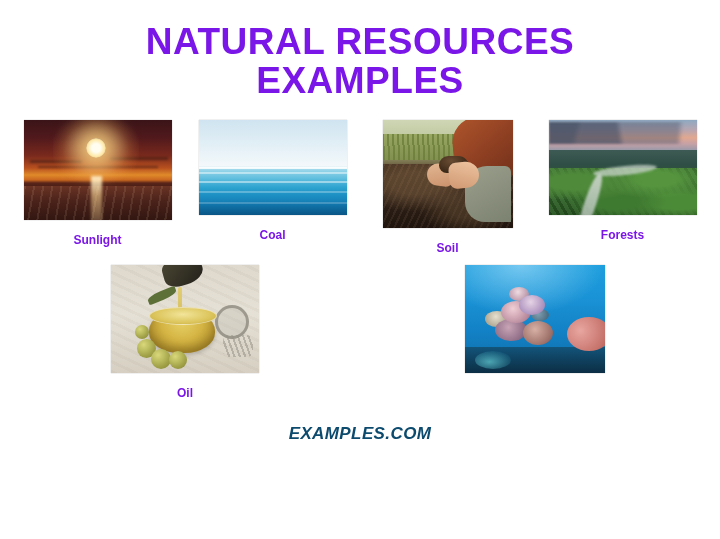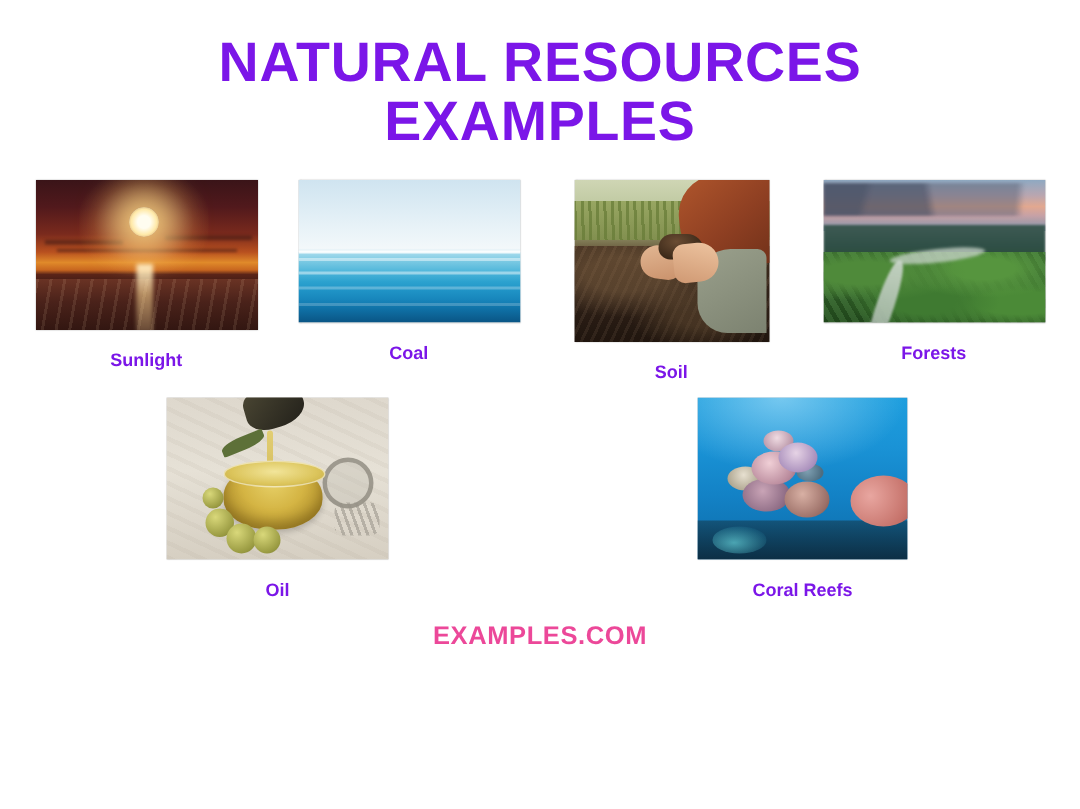--- a/index.html
+++ b/index.html
@@ -347,25 +347,26 @@
     border-radius: 50%;
   }
   .coral-algae {
     left: 10px; bottom: 4px; width: 36px; height: 18px;
     background: radial-gradient(ellipse at 40% 60%, rgba(90,190,200,0.8), rgba(30,120,150,0.2) 75%);
     border-radius: 50%;
   }
 
   
   .footer {
-    margin-top: 14px;
+    margin-top: 24px;
     font-size: 17px;
     font-weight: bold;
-    color: #ec4899;
+    color: #0c4a6e;
     letter-spacing: 0.4px;
+    font-style: italic;
   }
 </style>
 </head>
 <body>
 
 <div class="poster">
 
   <div class="title-block">
     <span class="title-line">NATURAL RESOURCES</span>
     <span class="title-line">EXAMPLES</span>
@@ -460,21 +461,20 @@
           <div class="layer coral-algae"></div>
           <div class="layer coral-branch"></div>
           <div class="layer coral-head ch5"></div>
           <div class="layer coral-head ch3"></div>
           <div class="layer coral-head ch1"></div>
           <div class="layer coral-head ch7"></div>
           <div class="layer coral-head ch2"></div>
           <div class="layer coral-head ch4"></div>
           <div class="layer coral-head ch6"></div>
         </div>
-        <div class="caption">Coral Reefs</div>
       </div>
 
     </div>
   </div>
 
   <div class="footer">EXAMPLES.COM</div>
 
 </div>
 
 </body></html>

